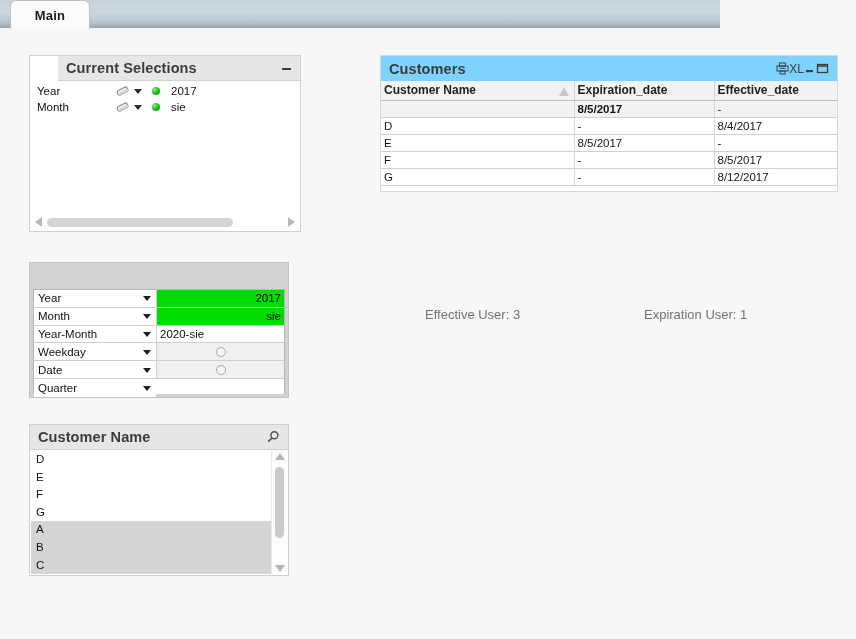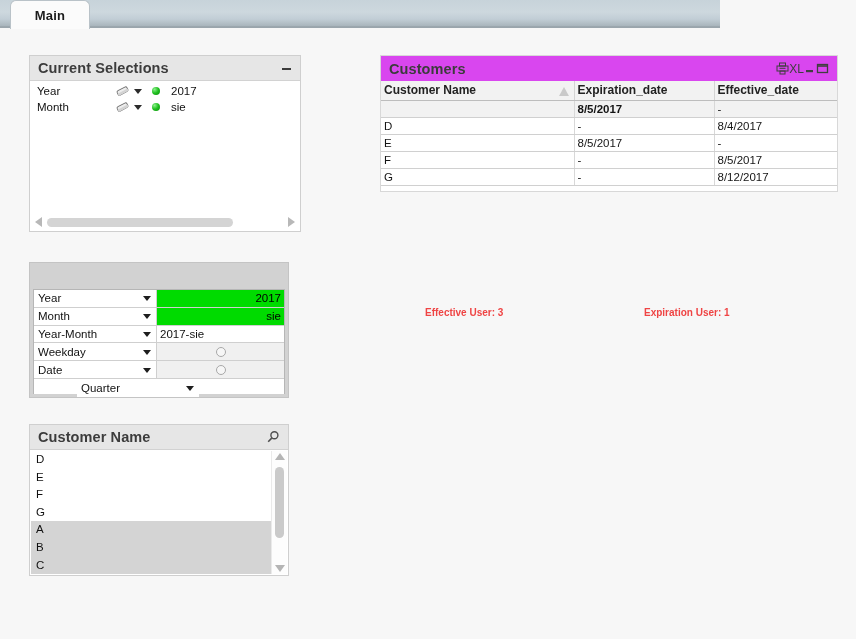--- a/index.html
+++ b/index.html
@@ -75,21 +75,21 @@
   .cap-icons {
     margin-left: auto;
     display: flex;
     align-items: center;
   }
   .cap-icons .ic { cursor: pointer; display: block; }
 
   
   #current-selections {
     left: 29px; top: 55px;
-    width: 272px; height: 177px;
+    width: 272px; height: 177px; padding-left: 28px;
   }
   .cs-body {
     position: absolute;
     left: 0; top: 25px; right: 0; bottom: 18px;
     background: #fff;
     padding-top: 2px;
     box-sizing: border-box;
     overflow: hidden;
   }
   .cs-row {
@@ -178,21 +178,21 @@
     box-sizing: border-box;
     background: #fff;
   }
   .mb-row {
     display: flex;
     height: 17.8px;
     align-items: stretch;
     border-bottom: 1px solid #cfcfcf;
     box-sizing: border-box;
   }
-  .mb-row:last-child { border-bottom: none; margin-left: 43px; }
+  .mb-row:last-child { border-bottom: none; }
   .mb-label {
     width: 122px;
     flex: 0 0 122px;
     display: flex;
     align-items: center;
     padding-left: 4px;
     font-size: 11.5px;
     color: #111;
     background: #fff;
     box-sizing: border-box;
@@ -300,21 +300,21 @@
     cursor: pointer;
   }
   .lb-search { cursor: pointer; }
 
   
   #customers-table {
     left: 380px; top: 55px;
     width: 458px; height: 137px;
     border: 1px solid #d8d8d8;
   }
-  #customers-table .qv-caption { background: #d946ef; border-bottom: none; }
+  #customers-table .qv-caption { background: #7dd3fc; border-bottom: none; }
   .tbl {
     position: absolute;
     left: 0; right: 0; top: 25px;
     border-collapse: collapse;
     width: 100%;
     table-layout: fixed;
   }
   .tbl th {
     font-size: 12px;
     font-weight: bold;
@@ -354,24 +354,23 @@
   .tbl td:last-child { border-right: none; }
   .tbl tr.total-row td {
     background: #f2f2f2;
     font-weight: bold;
   }
   .tbl tr.total-row td.plain { font-weight: normal; }
 
   
   .text-object {
     position: absolute;
-    font-size: 10px;
-    color: #ef4444;
+    font-size: 13px;
+    color: #737373;
     white-space: nowrap;
-    font-weight: bold;
   }
   #effective-user-text { left: 425px; top: 307px; }
   #expiration-user-text { left: 644px; top: 307px; }
 </style>
 </head>
 <body>
 
 <div id="tab-strip">
   <div class="sheet-tab">
     <span>Main</span>
@@ -448,21 +447,21 @@
         <span class="mb-caret"></span>
       </div>
       <div class="mb-value selected">sie</div>
     </div>
 
     <div class="mb-row">
       <div class="mb-label">
         <span>Year-Month</span>
         <span class="mb-caret"></span>
       </div>
-      <div class="mb-value">2017-sie</div>
+      <div class="mb-value">2020-sie</div>
     </div>
 
     <div class="mb-row">
       <div class="mb-label">
         <span>Weekday</span>
         <span class="mb-caret"></span>
       </div>
       <div class="mb-value locked-empty">
         <span class="mb-circ"></span>
       </div>

